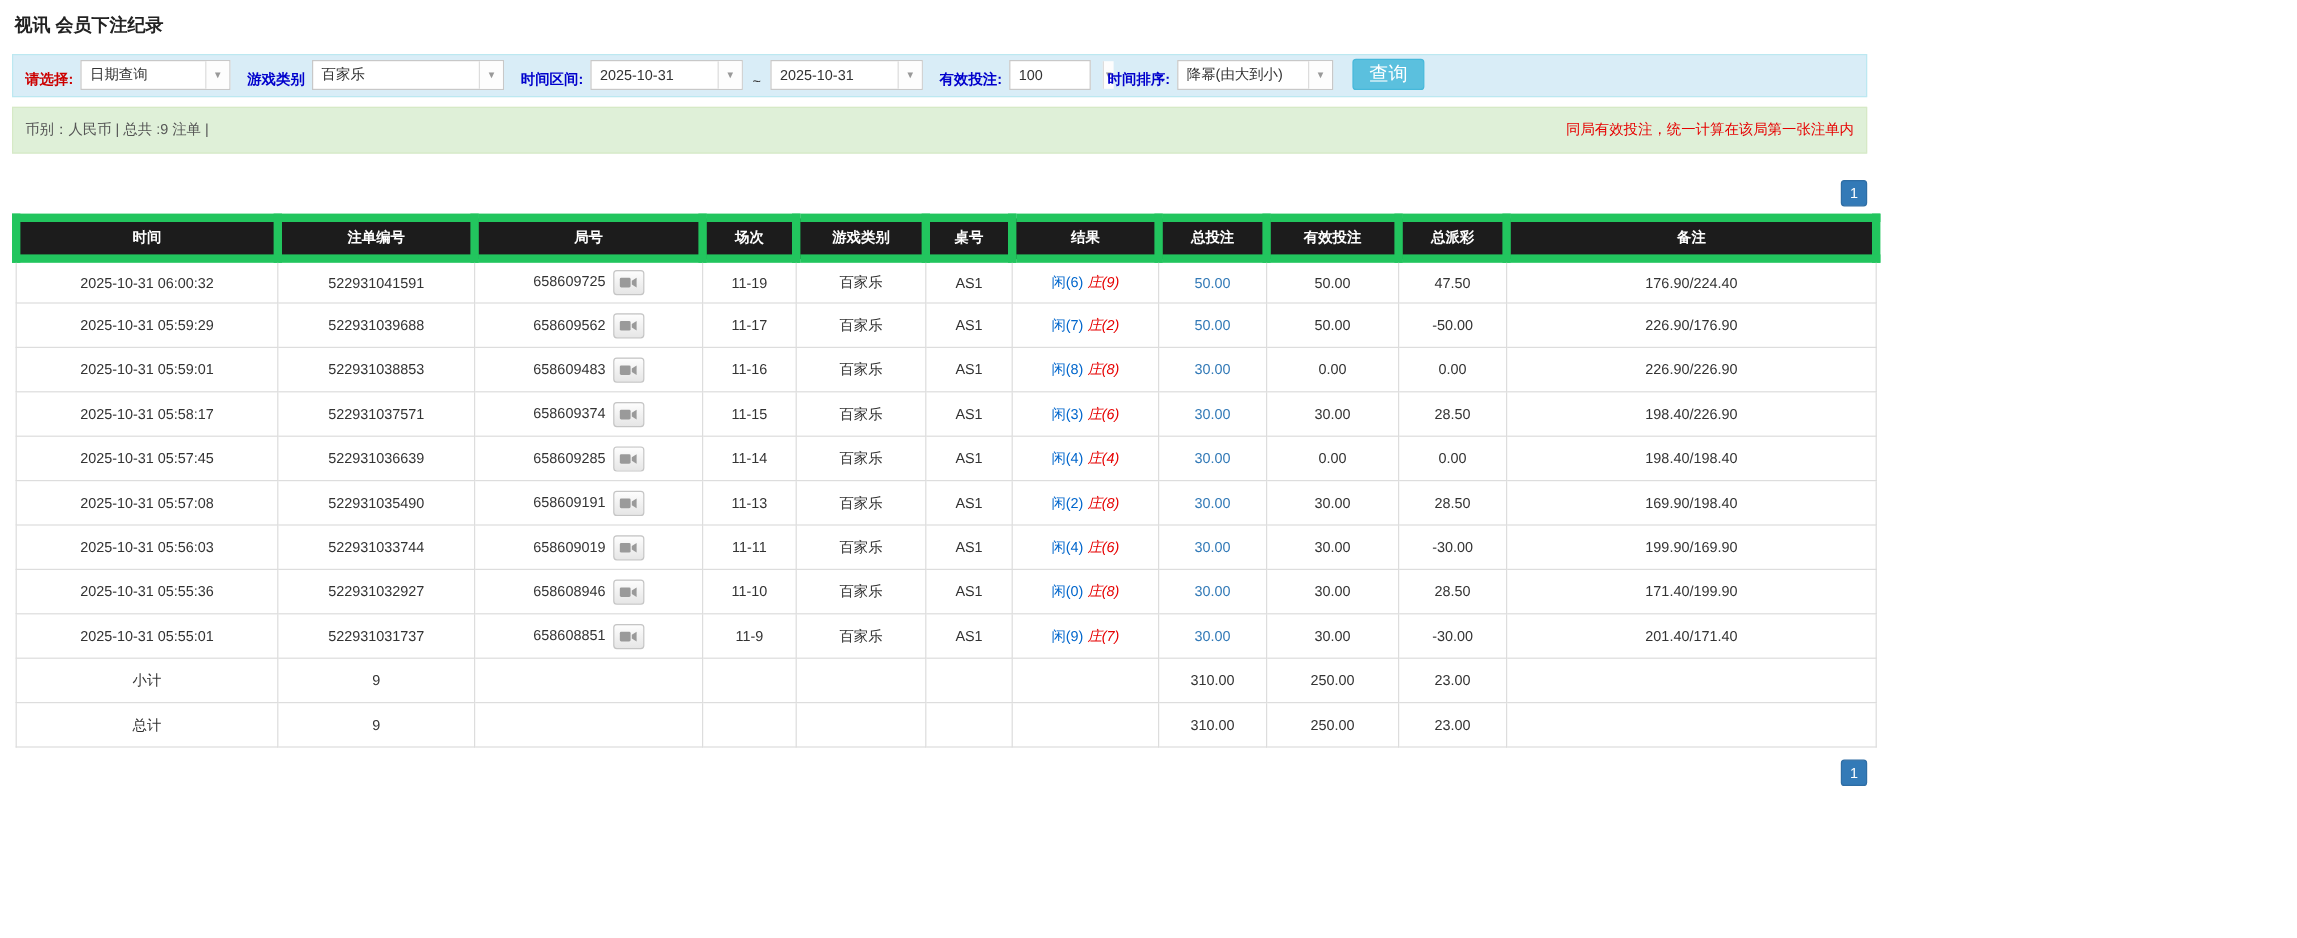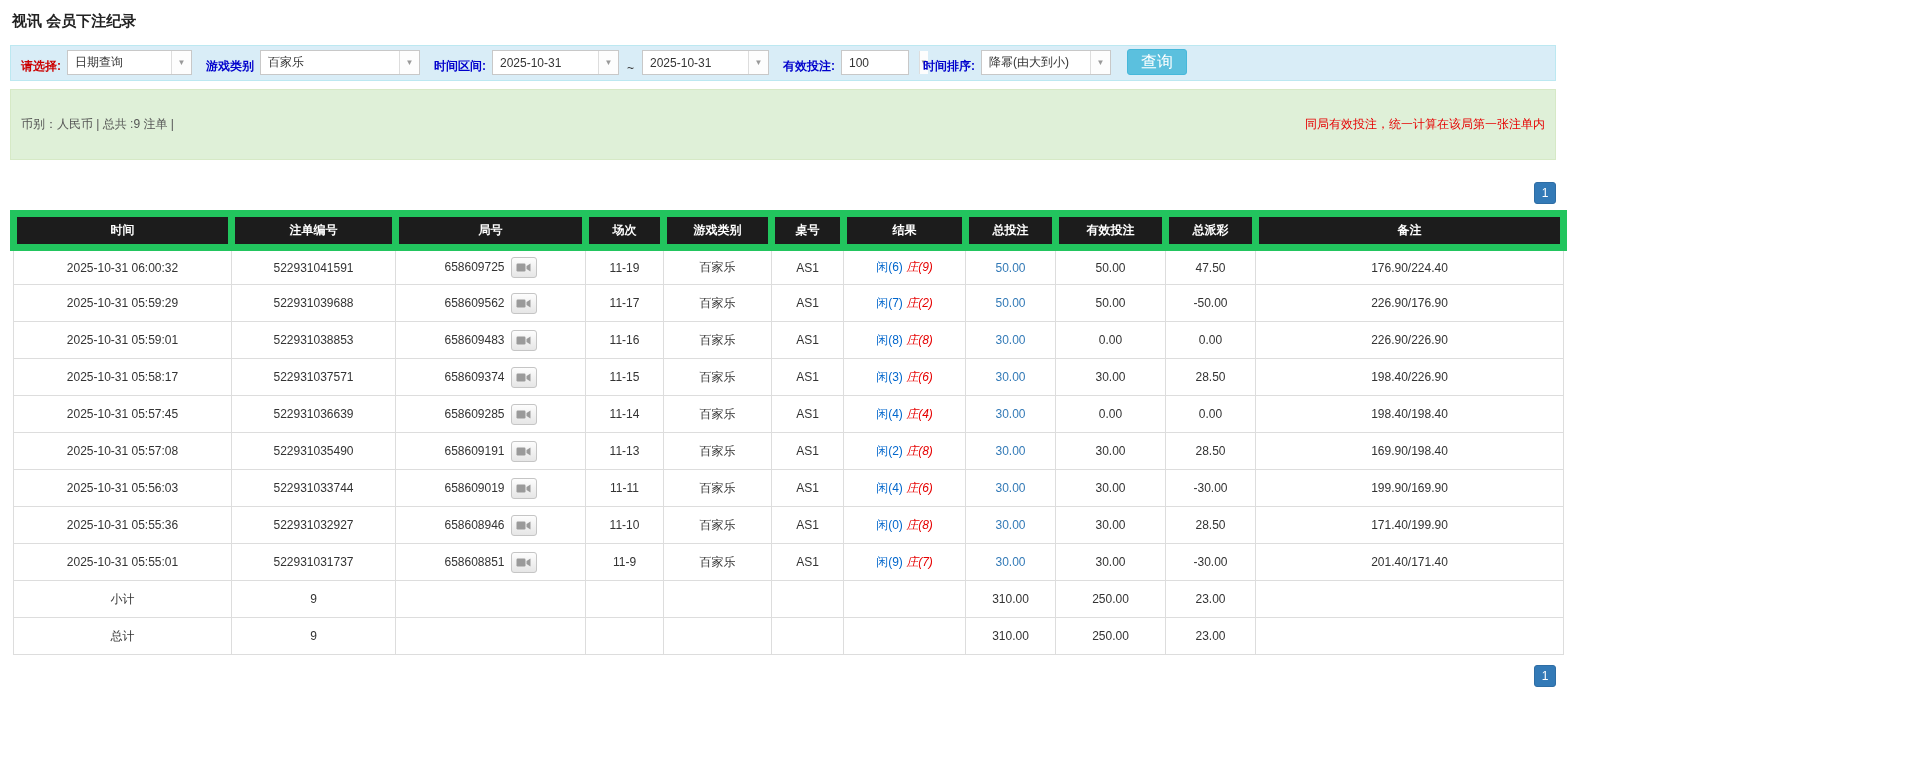--- a/index.html
+++ b/index.html
@@ -59,21 +59,21 @@
     border-radius: 3px;
     font-size: 16px;
     cursor: pointer;
   }
 
   
   .info-bar {
     margin-top: 8px;
     background: #dff0d8;
     border: 1px solid #d6e9c6;
-    padding: 26px 10px;
+    padding: 10px 10px;
     display: flex;
     justify-content: space-between;
     align-items: center;
   }
   .info-left { color: #555; }
   .info-right { color: #e60000; }
 
   
   .pager { display: flex; justify-content: flex-end; }
   .pager.top { margin: 22px 0 6px; }

